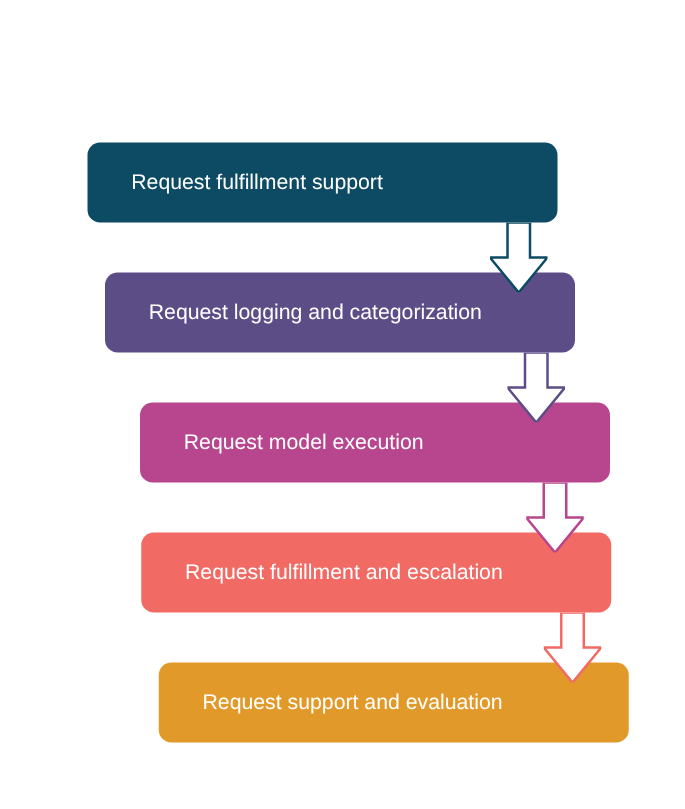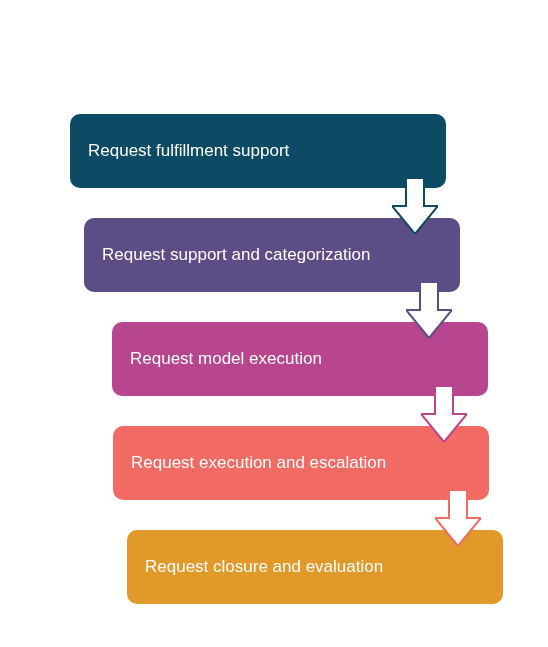--- a/index.html
+++ b/index.html
@@ -11,27 +11,27 @@
     font-family: Arial, Helvetica, sans-serif;
     position: relative;
   }
   .diagram {
     position: relative;
     width: 548px;
     height: 647px;
   }
   .step {
     position: absolute;
-    height: 74px;
+    height: 64px;
     border-radius: 10px;
     color: #ffffff;
     font-size: 17px;
     display: flex;
     align-items: center;
-    padding-left: 18px;
+    padding-left: 35px;
     box-sizing: border-box;
   }
   .arrow {
     position: absolute;
     width: 46px;
     height: 56px;
     pointer-events: none;
   }
   .arrow svg {
     display: block;
@@ -39,30 +39,30 @@
 </style>
 </head>
 <body>
 
 <div class="diagram">
 
   <div class="step" style="left:70px; top:114px; width:376px; background:#0d4a63;">
     <span>Request fulfillment support</span>
   </div>
   <div class="step" style="left:84px; top:218px; width:376px; background:#5c4d87;">
-    <span>Request support and categorization</span>
+    <span>Request logging and categorization</span>
   </div>
   <div class="step" style="left:112px; top:322px; width:376px; background:#b7468e;">
     <span>Request model execution</span>
   </div>
   <div class="step" style="left:113px; top:426px; width:376px; background:#f16a64;">
-    <span>Request execution and escalation</span>
+    <span>Request fulfillment and escalation</span>
   </div>
   <div class="step" style="left:127px; top:530px; width:376px; background:#e19a2a;">
-    <span>Request closure and evaluation</span>
+    <span>Request support and evaluation</span>
   </div>
 
   <div class="arrow" style="left:392px; top:178px;">
     <svg width="46" height="56" viewBox="0 0 46 56">
       <path d="M14 0 L32 0 L32 28 L46 28 L23 56 L0 28 L14 28 Z" fill="#ffffff" stroke="#0d4a63" stroke-width="2"></path>
     </svg>
   </div>
   <div class="arrow" style="left:406px; top:282px;">
     <svg width="46" height="56" viewBox="0 0 46 56">
       <path d="M14 0 L32 0 L32 28 L46 28 L23 56 L0 28 L14 28 Z" fill="#ffffff" stroke="#5c4d87" stroke-width="2"></path>

